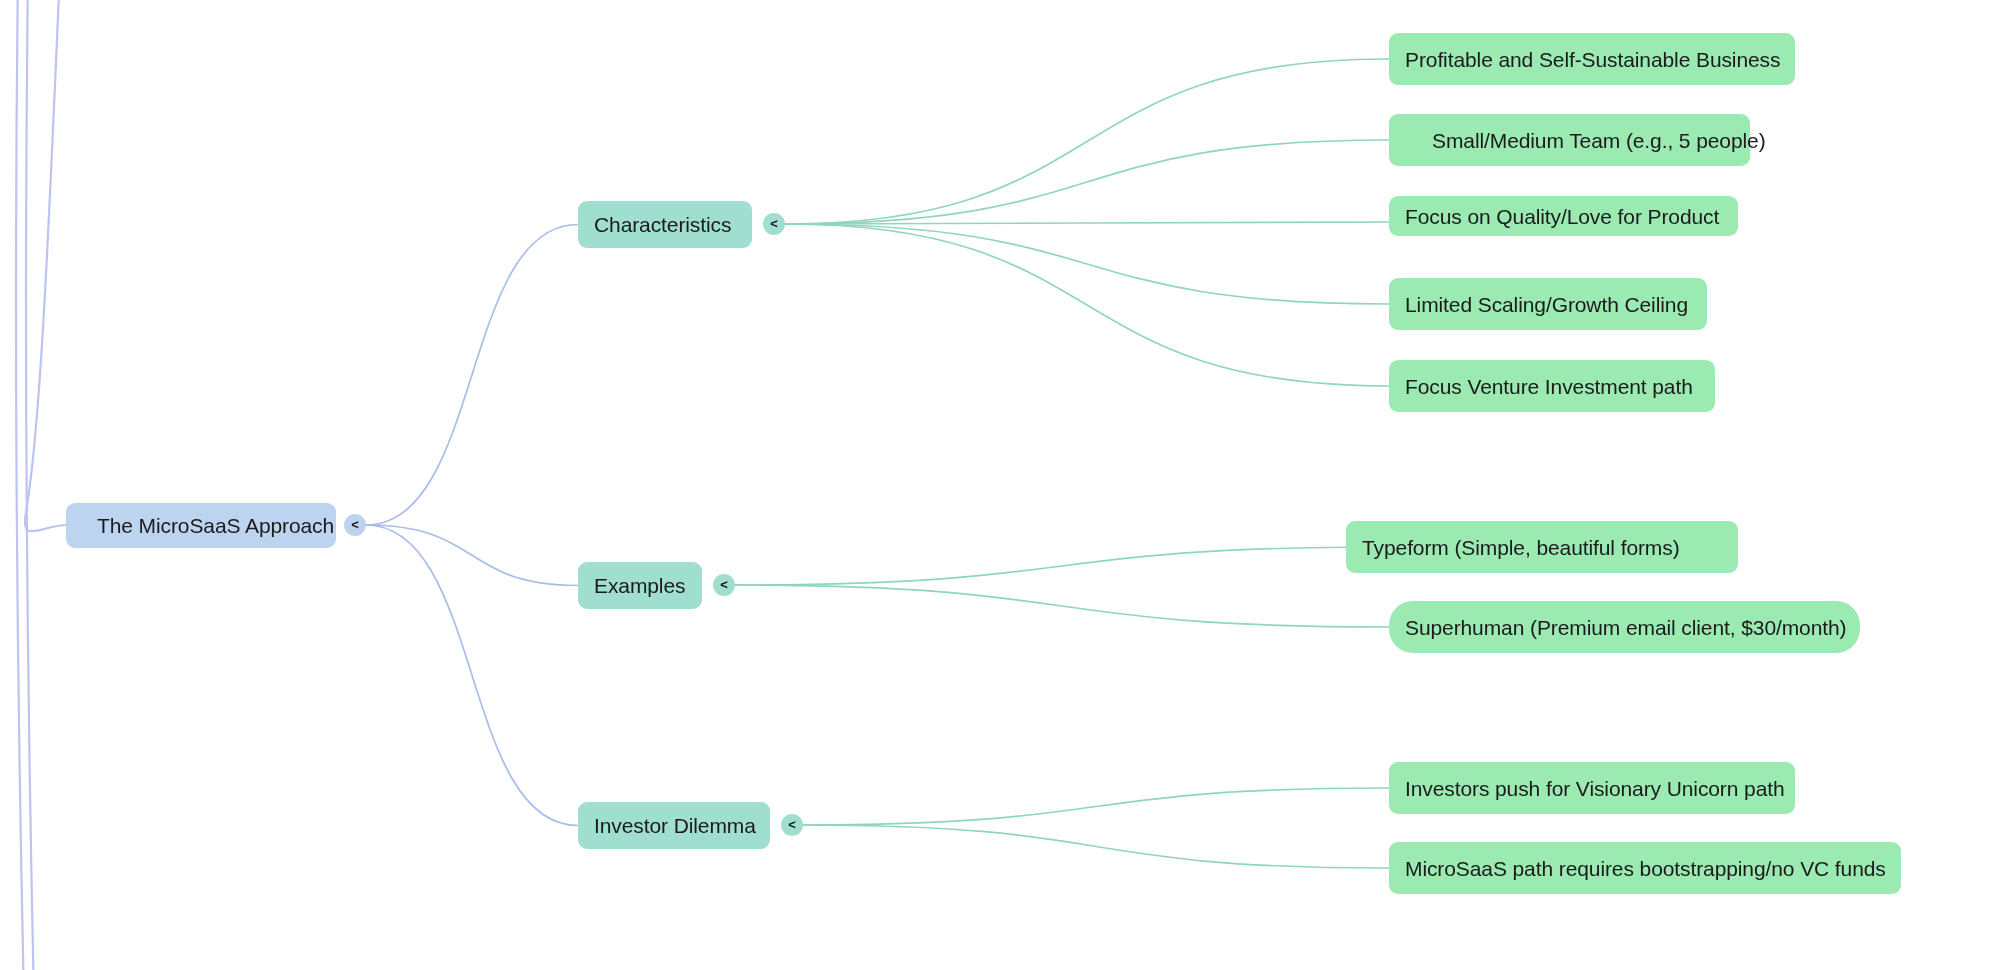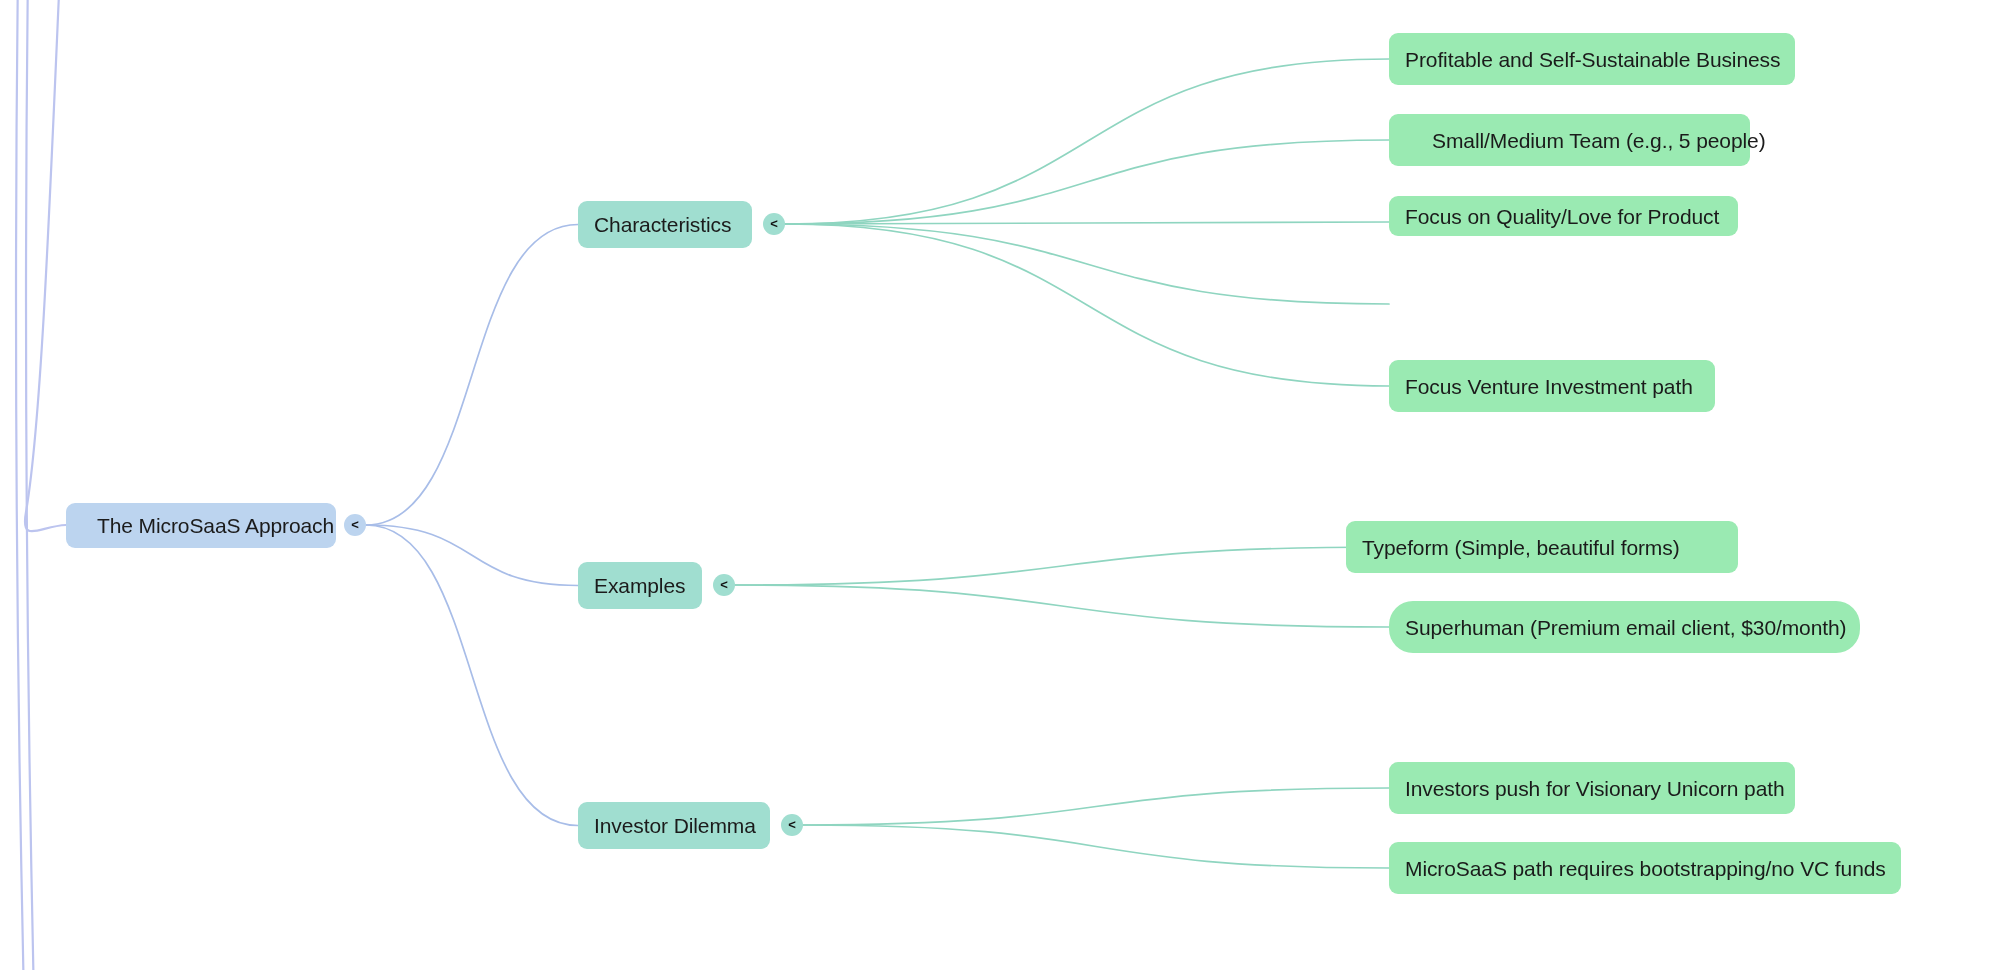--- a/index.html
+++ b/index.html
@@ -106,20 +106,21 @@
     <div class="toggle toggle-root" style="left: 344px; top: 514px;">
       <span>&lt;</span>
     </div>
     <div class="node node-branch" style="left: 578px; top: 201px; width: 174px; height: 47px;">Characteristics</div>
     <div class="toggle toggle-branch" style="left: 763px; top: 213px;">
       <span>&lt;</span>
     </div>
     <div class="node node-leaf" style="left: 1389px; top: 33px; width: 406px; height: 52px;">Profitable and Self-Sustainable Business</div>
     <div class="node node-leaf" style="left: 1389px; top: 114px; width: 361px; height: 52px; padding-left: 43px;">Small/Medium Team (e.g., 5 people)</div>
     <div class="node node-leaf" style="left: 1389px; top: 196px; width: 349px; height: 40px;">Focus on Quality/Love for Product</div>
+    <div class="node node-leaf" style="left: 1389px; top: 278px; width: 318px; height: 52px;">Limited Scaling/Growth Ceiling</div>
     <div class="node node-leaf" style="left: 1389px; top: 360px; width: 326px; height: 52px;">Focus Venture Investment path</div>
     <div class="node node-branch" style="left: 578px; top: 562px; width: 124px; height: 47px;">Examples</div>
     <div class="toggle toggle-branch" style="left: 713px; top: 574px;">
       <span>&lt;</span>
     </div>
     <div class="node node-leaf" style="left: 1346px; top: 521px; width: 392px; height: 52px;">Typeform (Simple, beautiful forms)</div>
     <div class="node node-leaf" style="left: 1389px; top: 601px; width: 471px; height: 52px; border-radius: 24px;">Superhuman (Premium email client, $30/month)</div>
     <div class="node node-branch" style="left: 578px; top: 802px; width: 192px; height: 47px;">Investor Dilemma</div>
     <div class="toggle toggle-branch" style="left: 781px; top: 814px;">
       <span>&lt;</span>

